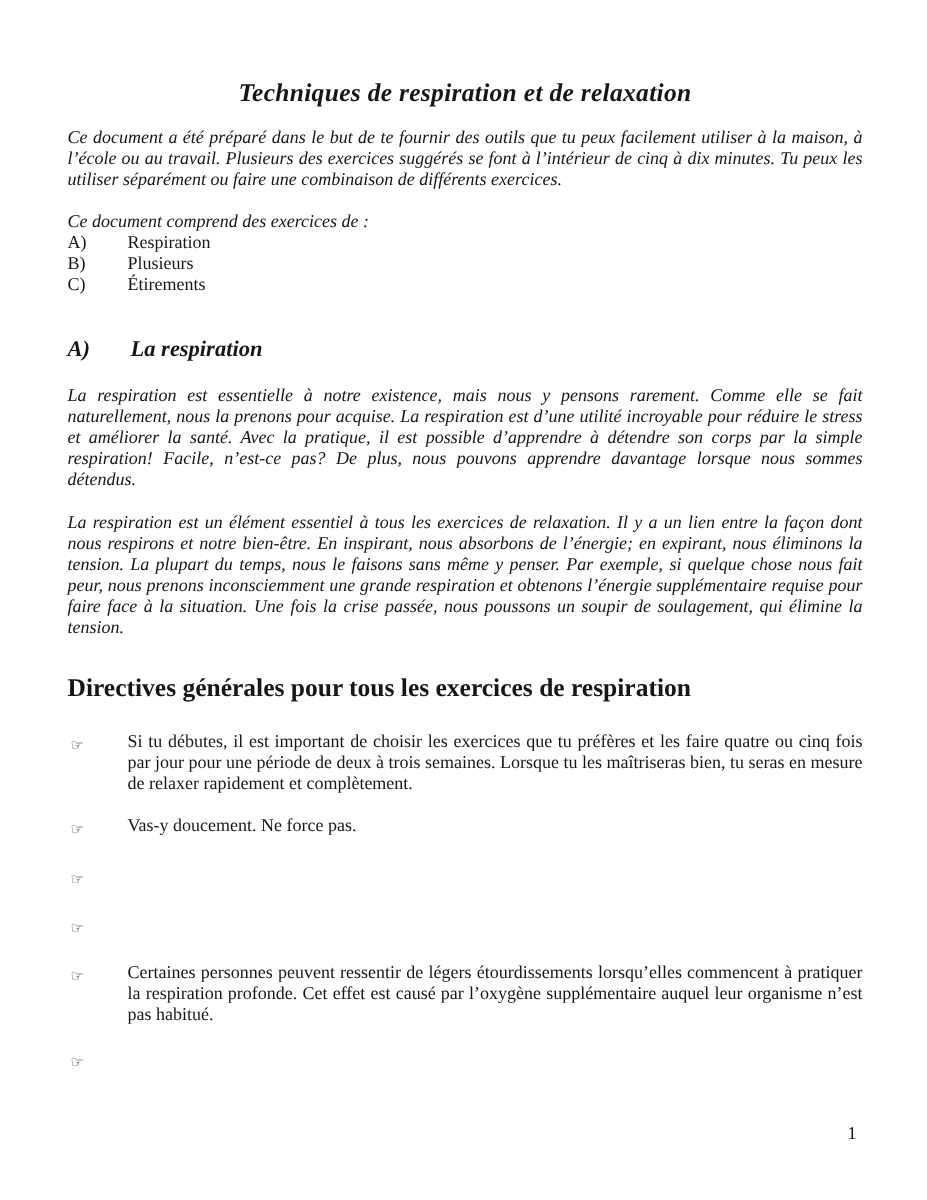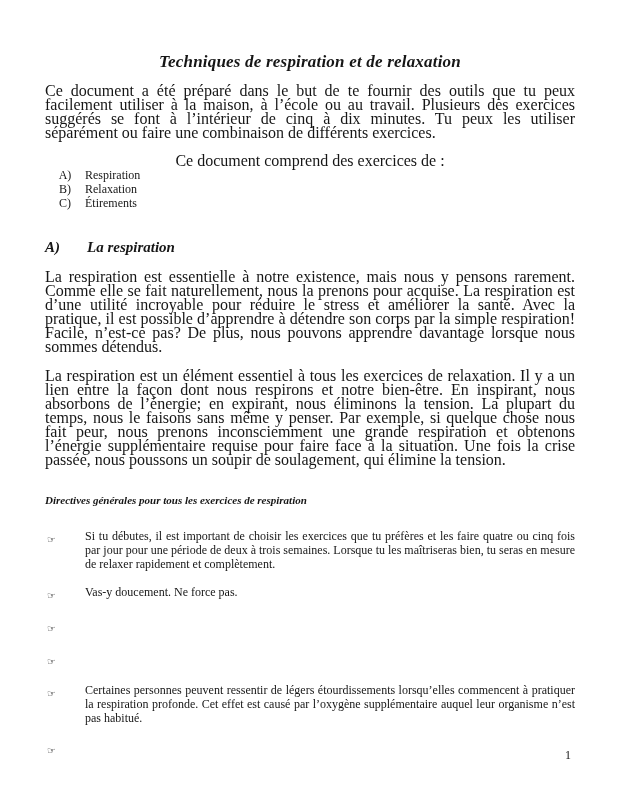--- a/index.html
+++ b/index.html
@@ -22,26 +22,27 @@
     margin: 2px 0 0 0;
     font-size: 17px;
     line-height: 20px;
     font-weight: bold;
     font-style: italic;
     text-align: center;
     letter-spacing: 0.2px;
   }
   .para {
     margin: 0;
-    font-size: 16px;
+    font-size: 12px;
     line-height: 14px;
+    font-style: italic;
   }
   .justify { text-align: justify; }
   .intro-para { margin-top: 12px; }
-  .list-block { margin-top: 14px; text-align: center; }
+  .list-block { margin-top: 14px; }
   .lettered-item {
     display: flex;
     font-size: 12px;
     line-height: 14px;
   }
   .letter-col {
     flex: 0 0 40px;
   }
   .section-heading {
     margin: 26px 0 0 0;
@@ -49,24 +50,23 @@
     line-height: 22px;
     font-weight: bold;
     font-style: italic;
     display: flex;
   }
   .section-heading .letter-col { flex: 0 0 42px; }
   .body-p1 { margin-top: 12px; }
   .body-p2 { margin-top: 15px; }
   .directives-heading {
     margin: 26px 0 0 0;
-    font-size: 11px;
+    font-size: 17px;
     line-height: 15px;
     font-weight: bold;
-    font-style: italic;
   }
   .bullet-row {
     display: flex;
     align-items: flex-start;
   }
   .bullet-row.first { margin-top: 21px; }
   .bullet-row.gap14 { margin-top: 14px; }
   .bullet-row.gap15 { margin-top: 15px; }
   .hand-col {
     flex: 0 0 40px;
@@ -104,21 +104,21 @@
   <p class="para justify intro-para">Ce document a été préparé dans le but de te fournir des outils que tu peux facilement utiliser à la maison, à l’école ou au travail. Plusieurs des exercices suggérés se font à l’intérieur de cinq à dix minutes. Tu peux les utiliser séparément ou faire une combinaison de différents exercices.</p>
 
   <div class="list-block">
     <p class="para">Ce document comprend des exercices de :</p>
     <div class="lettered-item">
       <span class="letter-col">A)</span>
       <span>Respiration</span>
     </div>
     <div class="lettered-item">
       <span class="letter-col">B)</span>
-      <span>Relaxation</span>
+      <span>Plusieurs</span>
     </div>
     <div class="lettered-item">
       <span class="letter-col">C)</span>
       <span>Étirements</span>
     </div>
   </div>
 
   <h2 class="section-heading">
     <span class="letter-col">A)</span>
     <span>La respiration</span>

